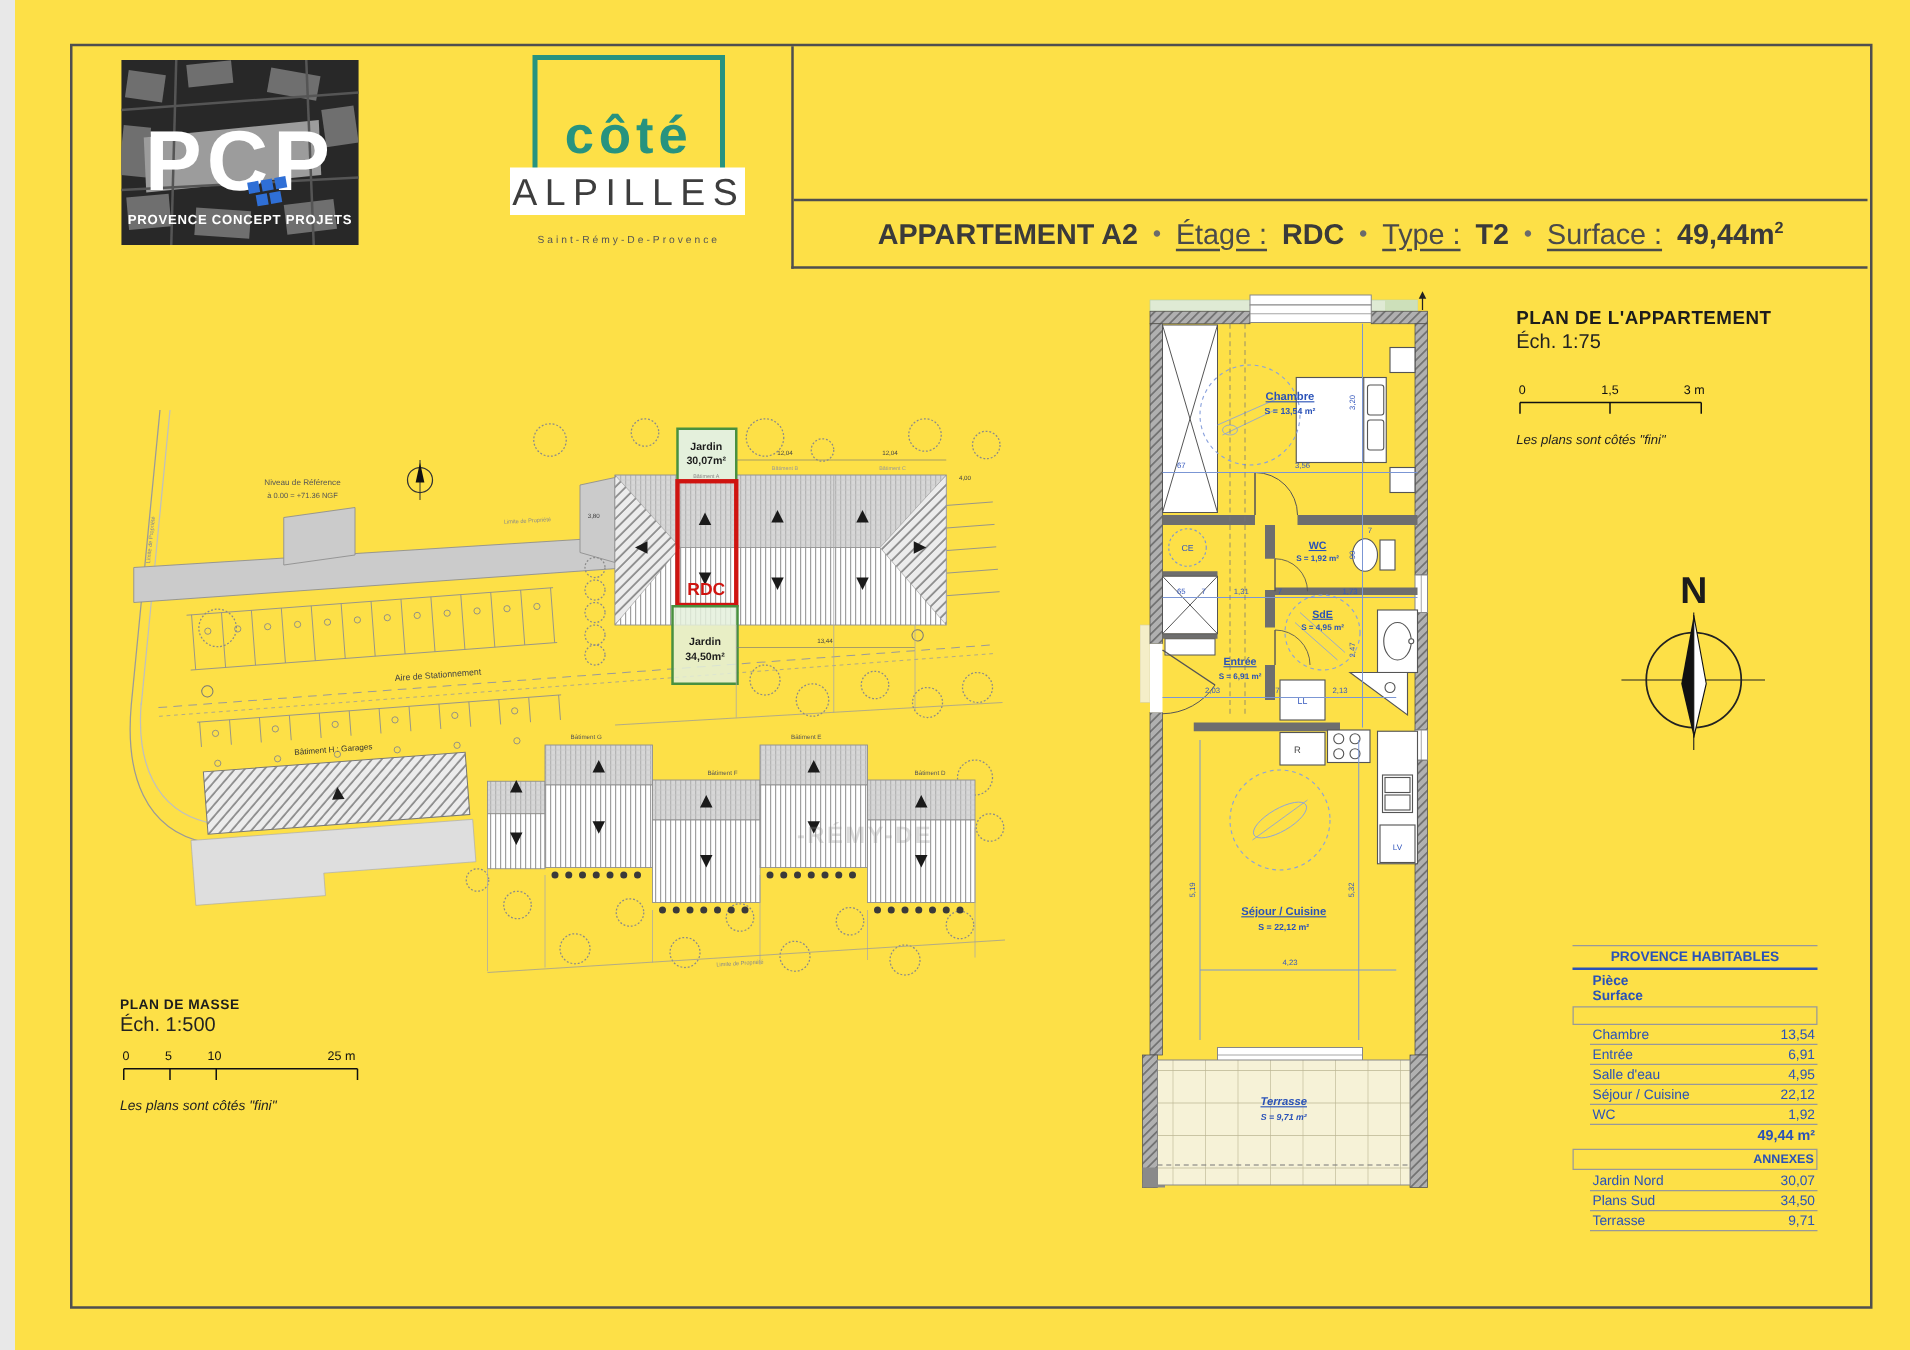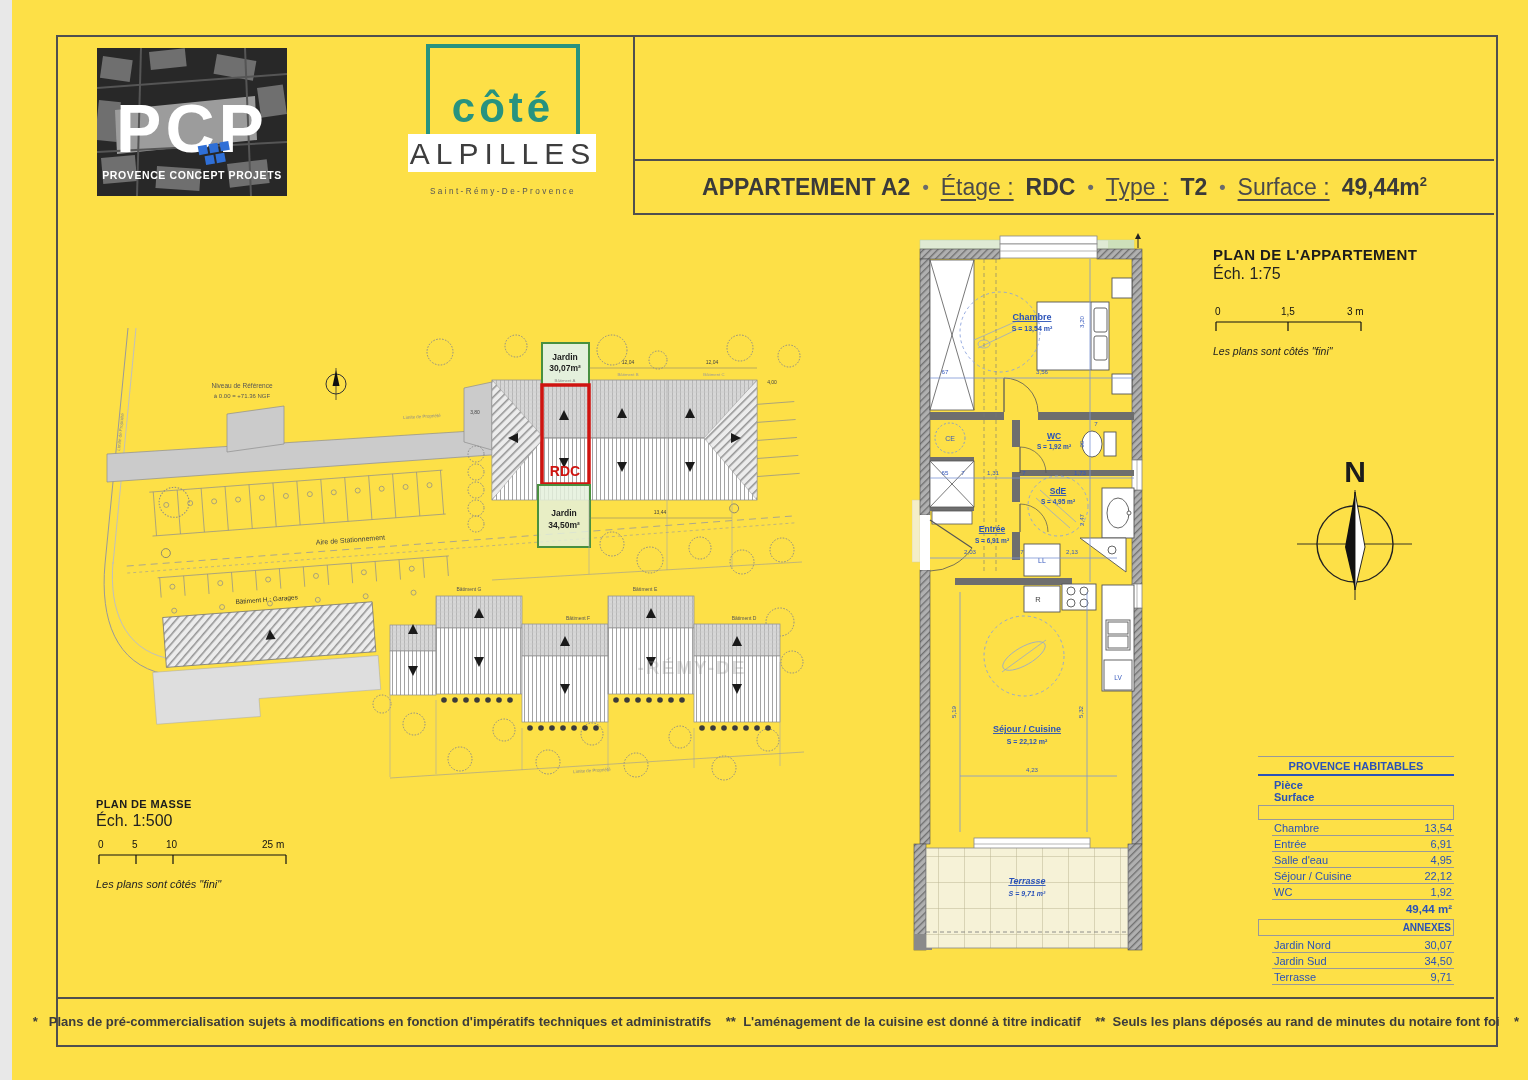--- a/index.html
+++ b/index.html
@@ -657,23 +657,22 @@
       <span>WC</span>
       <span>1,92</span>
     </div>
     <div class="st-total">49,44 m²</div>
     <div class="st-annexes">ANNEXES</div>
     <div class="st-row">
       <span>Jardin Nord</span>
       <span>30,07</span>
     </div>
     <div class="st-row">
-      <span>Jardin Sud</span>
+      <span>Plans Sud</span>
       <span>34,50</span>
     </div>
     <div class="st-row">
       <span>Terrasse</span>
       <span>9,71</span>
     </div>
   </div>
 
-  <div class="footer">*   Plans de pré-commercialisation sujets à modifications en fonction d'impératifs techniques et administratifs    **  L'aménagement de la cuisine est donné à titre indicatif    **  Seuls les plans déposés au rand de minutes du notaire font foi    *</div>
 </div>
 
 </body></html>

